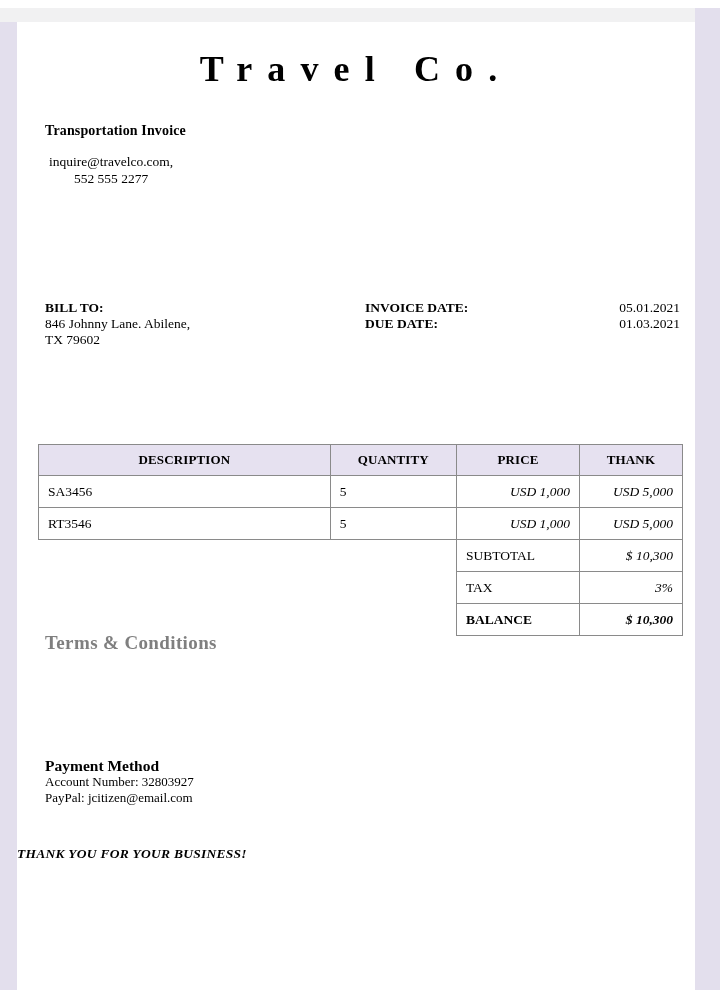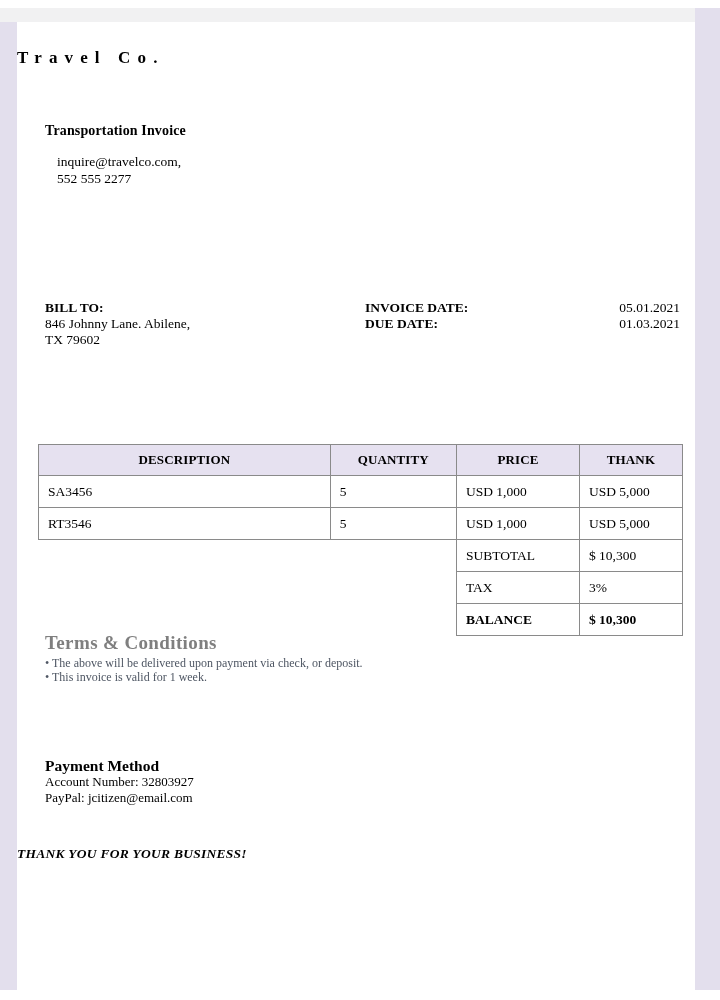--- a/index.html
+++ b/index.html
@@ -27,34 +27,35 @@
   }
 
   
   .page {
     position: absolute; left: 17px; top: 22px; width: 678px; height: 968px;
     background: #ffffff;
   }
 
   .company-name {
     position: absolute; top: 26px; left: 0; width: 100%;
-    font-size: 17px; font-weight: bold;
+    text-align: center;
+    font-size: 36px; font-weight: bold;
     letter-spacing: 0.42em;
     white-space: nowrap;
   }
 
   .doc-title {
     position: absolute; top: 101px; left: 28px;
     font-size: 14px; font-weight: bold;
     letter-spacing: 0.01em;
   }
 
   .contact-block {
-    position: absolute; top: 131px; left: 40px;
-    font-size: 13.5px; line-height: 17px;
+    position: absolute; top: 131px; left: 32px;
+    font-size: 13.5px; line-height: 17px; text-align: center;
   }
 
   
   .billto-block {
     position: absolute; top: 278px; left: 28px;
     font-size: 13.5px; line-height: 16px;
     width: 300px;
   }
   .billto-block .label { font-weight: bold; }
 
@@ -81,21 +82,21 @@
     text-align: center;
     font-size: 13px;
     letter-spacing: 0.01em;
   }
   .items-table td {
     border: 1px solid #8a8a8a;
     height: 32px;
     padding: 0 9px;
     vertical-align: middle;
   }
-  .items-table td.num { text-align: left; }
+  .items-table td.num { text-align: right; font-style: italic; }
   .items-table td.blank {
     border: none; background: transparent;
   }
   .items-table .summary-label { text-align: left; }
   .items-table tr.balance td { font-weight: bold; }
 
   
   .terms-block {
     position: absolute; top: 610px; left: 28px; width: 480px;
   }
@@ -196,24 +197,20 @@
       <tr class="balance">
         <td class="blank" colspan="2"></td>
         <td class="summary-label">BALANCE</td>
         <td class="num">$ 10,300</td>
       </tr>
     </tbody>
   </table>
 
   <div class="terms-block">
     <div class="terms-heading">Terms &amp; Conditions</div>
-    <ul class="terms-list">
-      <li>•  The above will be delivered upon payment via check, or deposit.</li>
-      <li>• This invoice is valid for 1 week.</li>
-    </ul>
   </div>
 
   <div class="payment-block">
     <div class="payment-heading">Payment Method</div>
     <div class="line">Account Number: 32803927</div>
     <div class="line">PayPal: jcitizen@email.com</div>
   </div>
 
   <div class="thank-you">THANK YOU FOR YOUR BUSINESS!</div>
 

